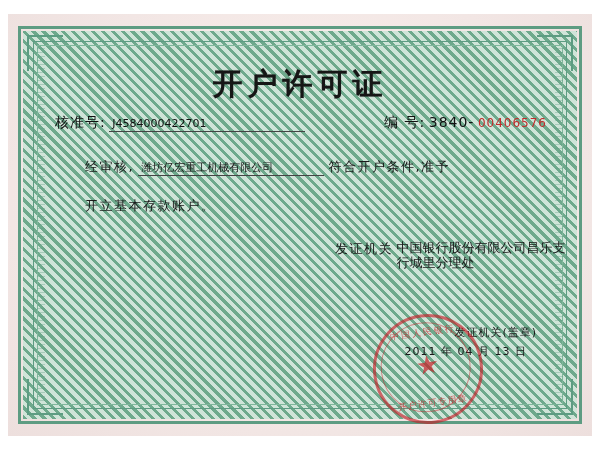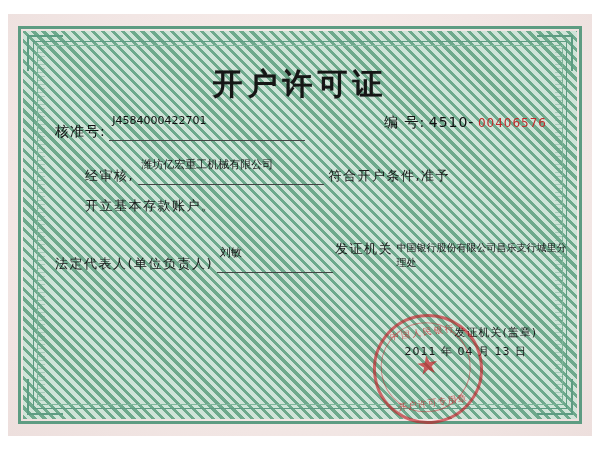--- a/index.html
+++ b/index.html
@@ -162,21 +162,21 @@
     color: #111;
   }
   .value {
     font-size: 11px;
     color: #111;
   }
   .ul {
     display: inline-block;
     border-bottom: 1px solid #444;
     text-align: left;
-    padding: 0 3px 13px 3px;
+    padding: 0 3px 1px 3px;
     vertical-align: bottom;
     line-height: 13px;
   }
 
   
   #row-approval { left: 10px;  top: 62px; }
   #row-number   { right: 8px;  top: 62px; text-align: right; }
 
   .red-num {
     color: #c32b2b;
@@ -192,21 +192,21 @@
   #row-bank   { left: 290px; top: 188px; }
   #row-account{ left: 10px;  top: 238px; }
 
   .big-cn {
     font-size: 13px;
     letter-spacing: 1.5px;
     font-family: "DejaVu Sans", sans-serif;
   }
 
   .bank-name {
-    font-size: 10px;
+    font-size: 13px;
     line-height: 15px;
     display: inline-block;
     vertical-align: top;
     max-width: 170px;
     white-space: normal;
   }
 
   
   #issuer {
     position: absolute;
@@ -315,38 +315,34 @@
 
     <div class="title">开户许可证</div>
 
     <div class="row" id="row-approval">
       <span class="label">核准号:</span>
       <span class="ul value" style="min-width:190px">J4584000422701</span>
     </div>
 
     <div class="row" id="row-number">
       <span class="label">编 号:</span>
-      <span class="label">4510-</span>
+      <span class="label">3840-</span>
       <span class="red-num">00406576</span>
     </div>
 
     <div class="row" id="row-body2">
       <span class="big-cn">开立基本存款账户。</span>
     </div>
 
     <div class="row" id="row-body1">
       <span class="big-cn">经审核,</span>
       <span class="ul" style="min-width:180px; font-size:11px;">潍坊亿宏重工机械有限公司</span>
       <span class="big-cn">符合开户条件,准予</span>
     </div>
 
-    <div class="row" id="row-legal">
-      <span class="big-cn">法定代表人(单位负责人)</span>
-      <span class="ul value" style="min-width:110px">刘敏</span>
-    </div>
 
     <div class="row" id="row-bank">
       <span class="big-cn" style="vertical-align:top">发证机关</span>
       <span class="bank-name">中国银行股份有限公司昌乐支行城里分理处</span>
     </div>
 
 
     <div id="issuer">
       <span>发证机关(盖章)</span>
     </div>

